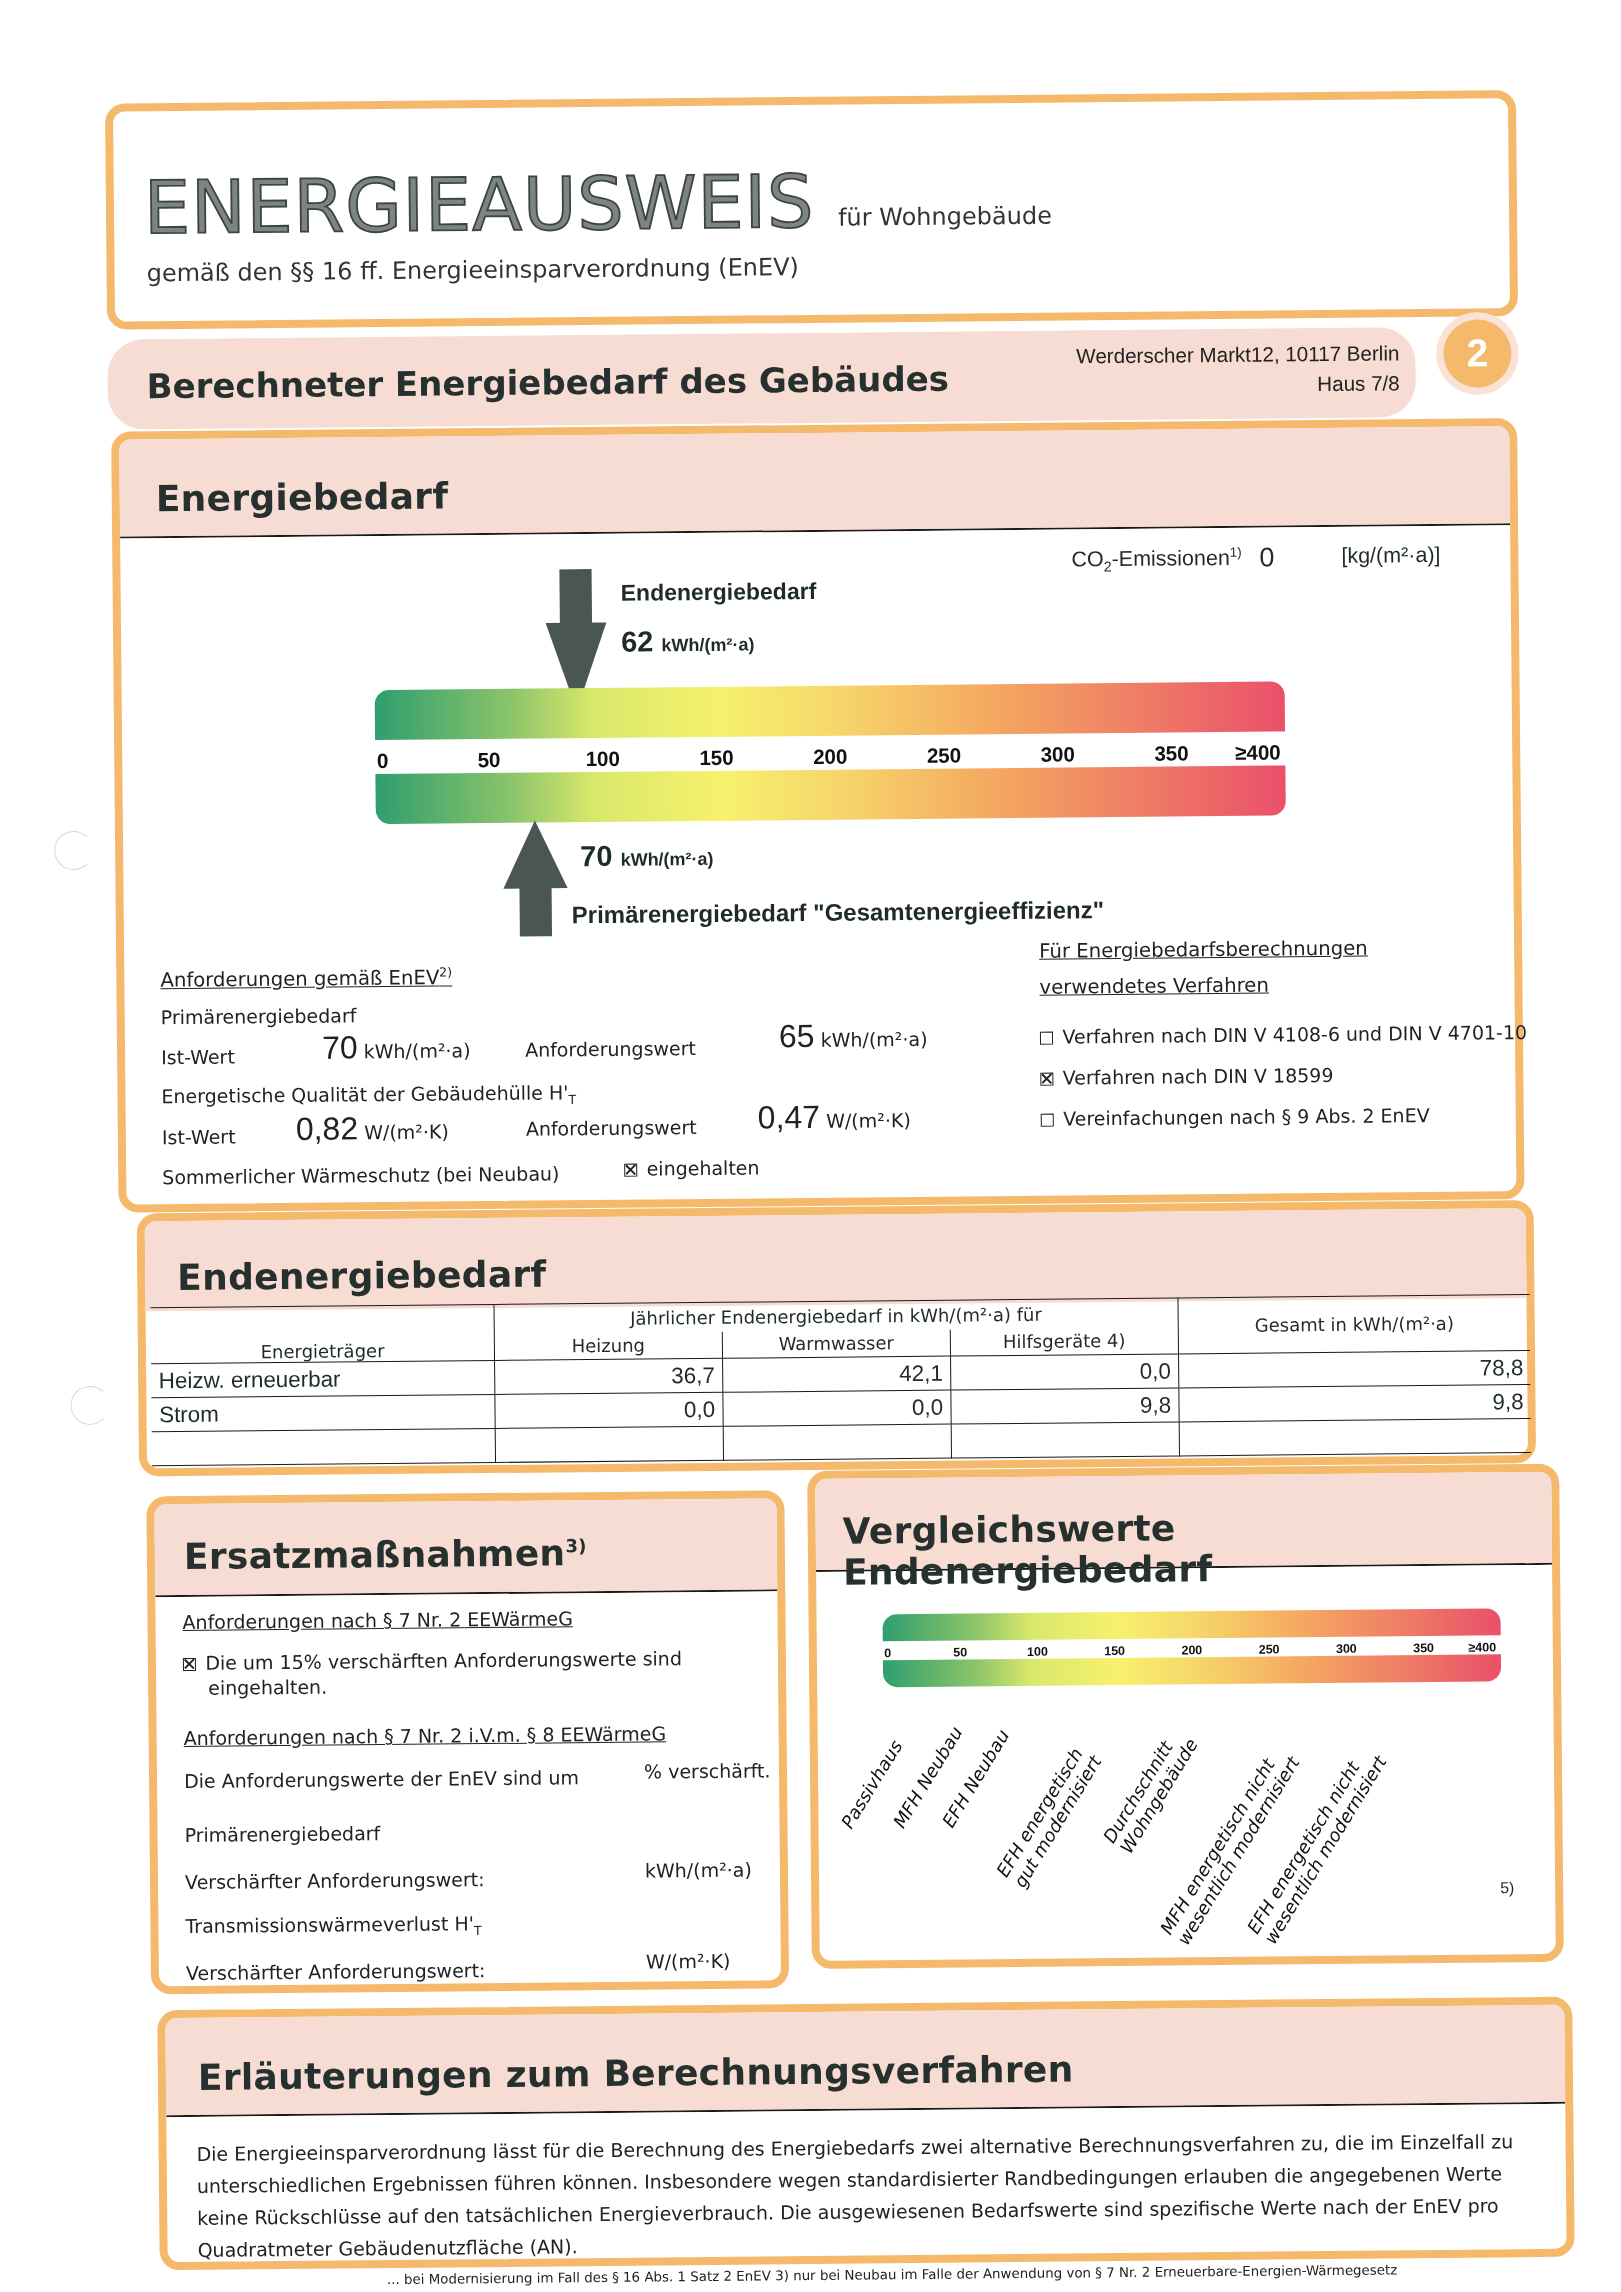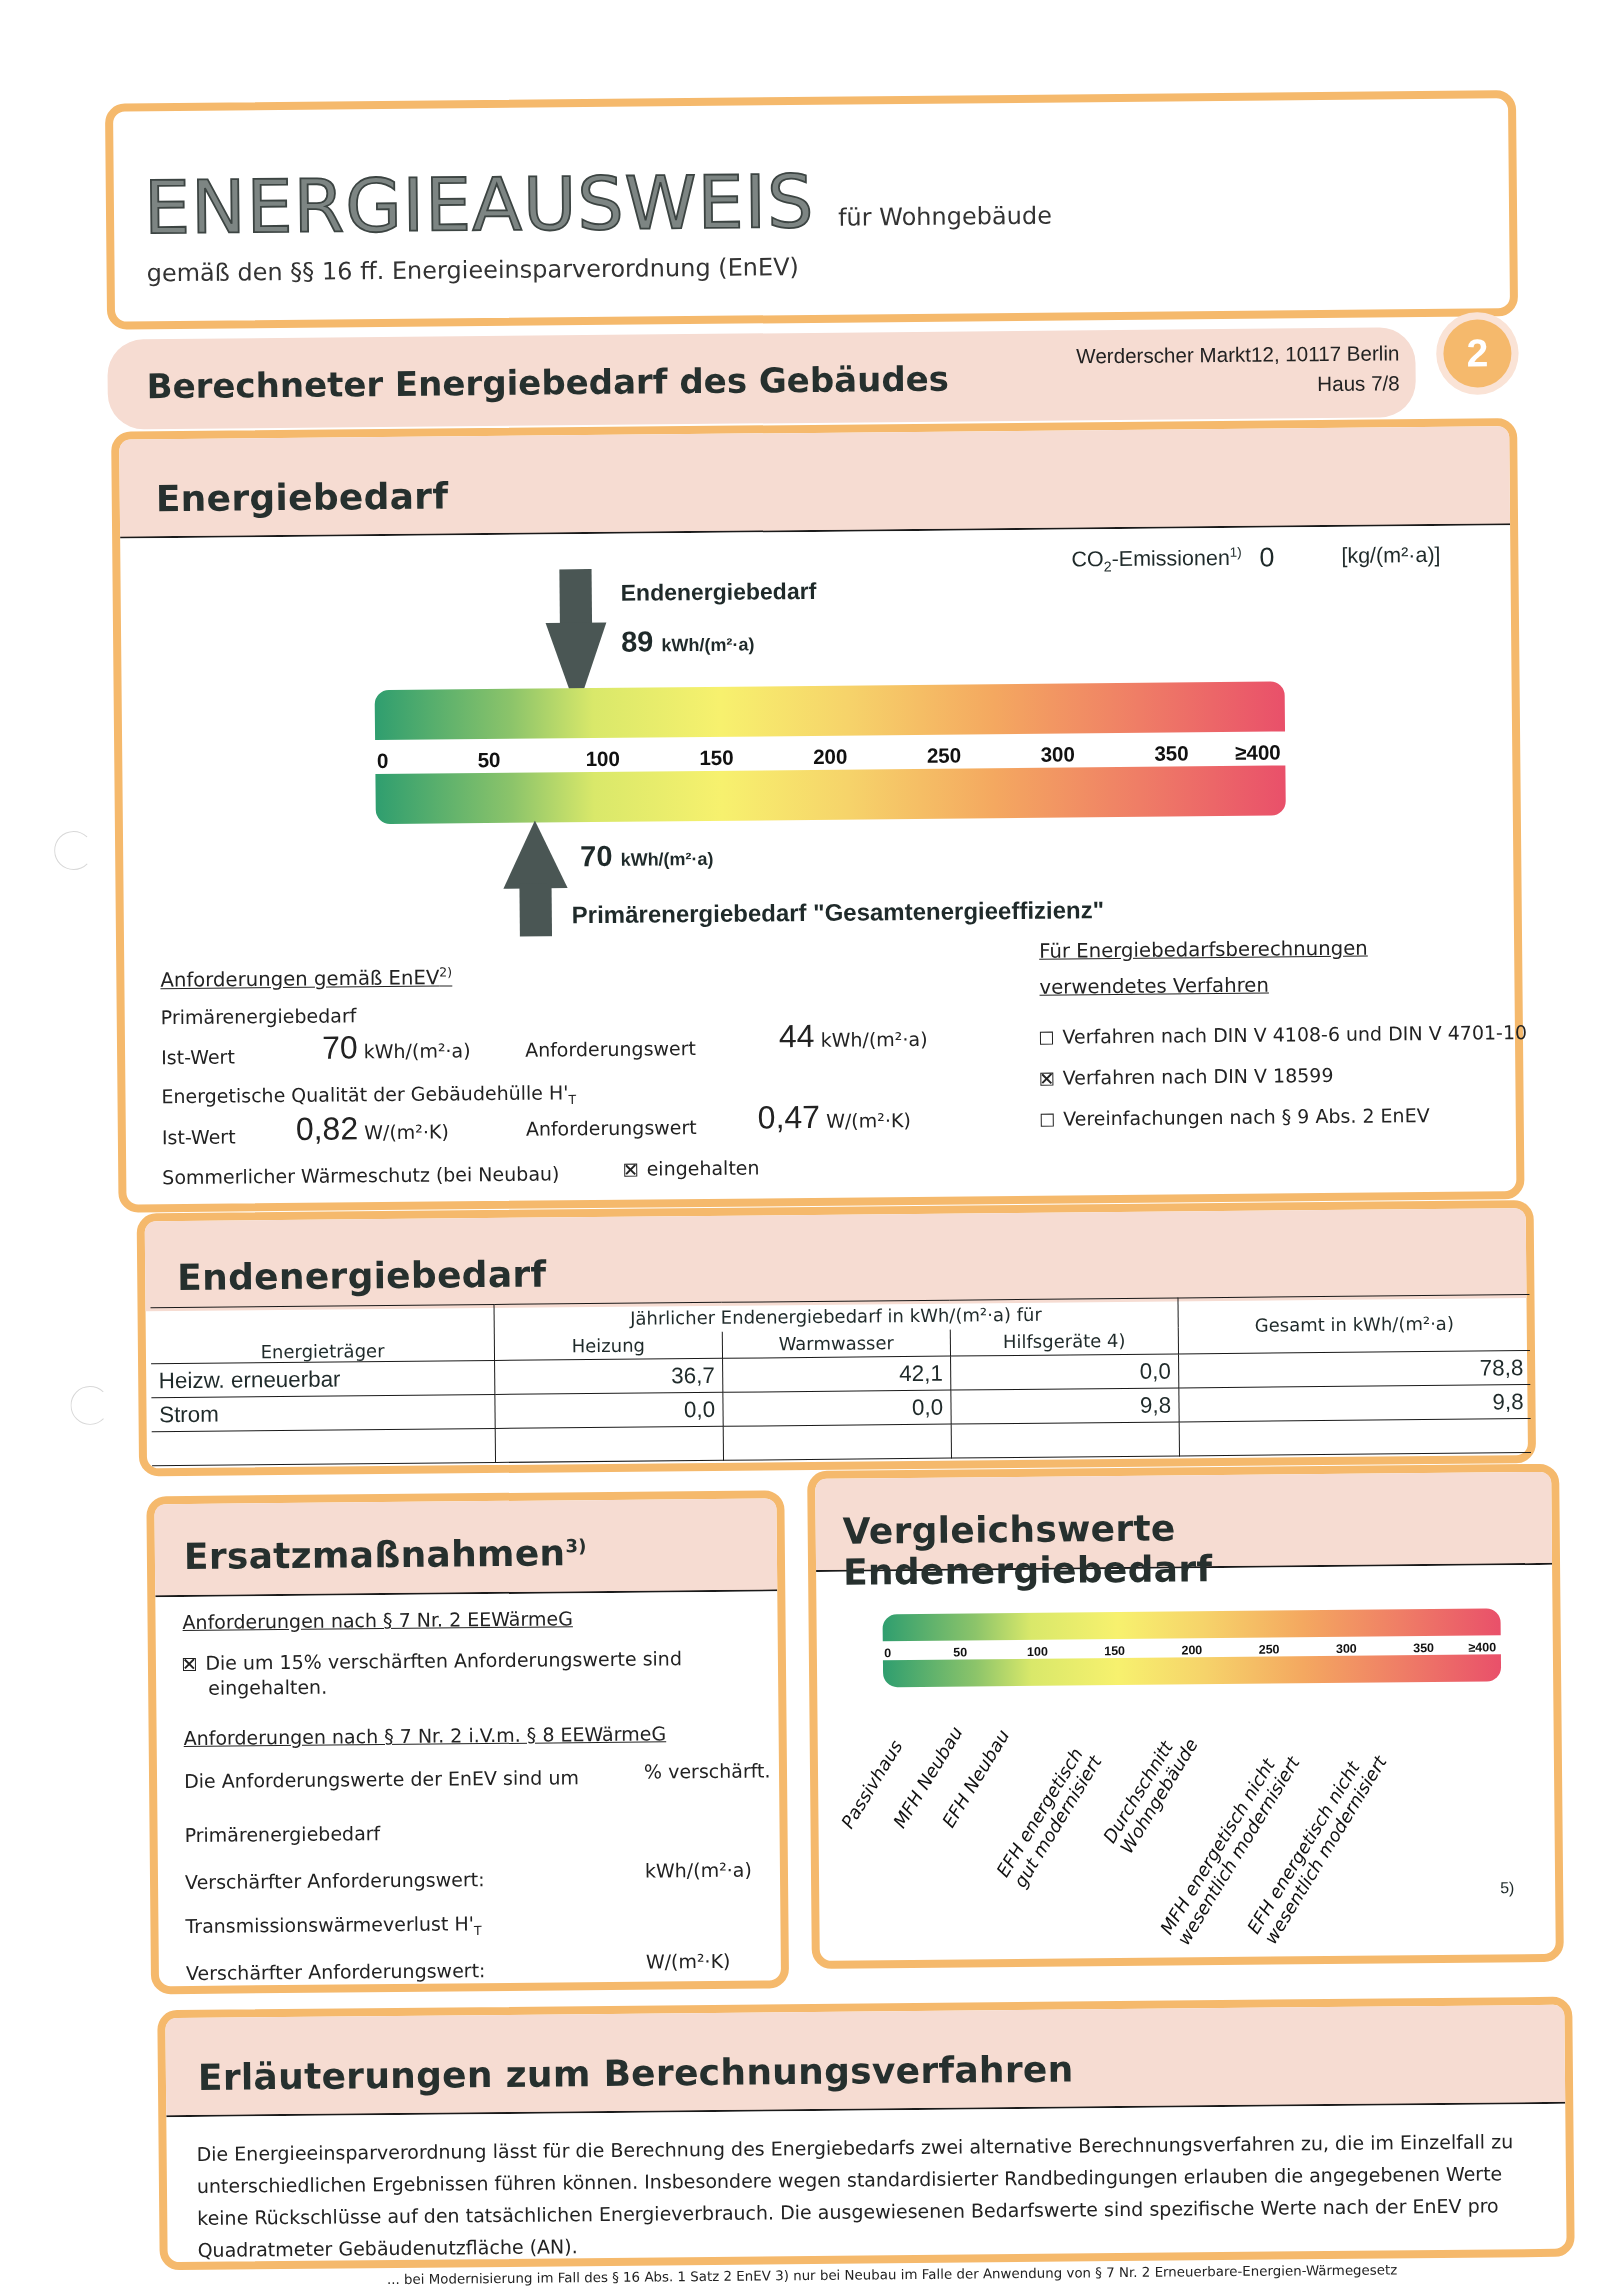--- a/index.html
+++ b/index.html
@@ -127,21 +127,21 @@
       <span class="u">[kg/(m²·a)]</span>
     </div>
 
     <div class="arrow" id="arr-end" style="left: 455px;">
       <svg width="72" height="143" style="position:absolute;left:-36px;top:0" viewBox="0 0 80 160">
         <rect x="22" y="0" width="36" height="70" fill="#4a5654"></rect>
         <polygon points="6,60 74,60 40,158" fill="#4a5654"></polygon>
       </svg>
       <div class="lbl" style="left:45px; top:10.7px; font-size:23px;">Endenergiebedarf</div>
       <div class="lbl" style="left:45px; top:57px; font-size:29px;">
-        <span>89</span>
+        <span>62</span>
         <span style="font-size:18px">kWh/(m²·a)</span>
       </div>
     </div>
 
     <div class="scale" id="scale1">
       <div class="band top"></div>
       <div class="ticks">
           <span class="tick" style="left: 0.8%;">0</span>
           <span class="tick" style="left: 12.5%;">50</span>
           <span class="tick" style="left: 25%;">100</span>
@@ -166,21 +166,21 @@
       </div>
       <div class="lbl" style="left:36px; top:81px; font-size:24px;">Primärenergiebedarf "Gesamtenergieeffizienz"</div>
     </div>
 
     <div class="req" style="left:36px; top:528px;">
       <div class="ul" style="position:absolute; top:0; white-space:nowrap;"><span>Anforderungen gemäß EnEV</span><sup style="font-size:12.5px">2)</sup></div>
       <div style="position:absolute; top:39px; white-space:nowrap;">Primärenergiebedarf</div>
       <div style="position:absolute; top:79px; white-space:nowrap;">Ist-Wert</div>
       <div style="position:absolute; left:161px; top:64px; white-space:nowrap;"><span class="big">70</span> <span class="unit">kWh/(m²·a)</span></div>
       <div style="position:absolute; left:364px; top:75px; white-space:nowrap;">Anforderungswert</div>
-      <div style="position:absolute; left:618px; top:57px; white-space:nowrap;"><span class="big">44</span> <span class="unit">kWh/(m²·a)</span></div>
+      <div style="position:absolute; left:618px; top:57px; white-space:nowrap;"><span class="big">65</span> <span class="unit">kWh/(m²·a)</span></div>
       <div style="position:absolute; top:118px; white-space:nowrap;"><span>Energetische Qualität der Gebäudehülle H'</span><sub style="font-size:12.5px">T</sub></div>
       <div style="position:absolute; top:159px; white-space:nowrap;">Ist-Wert</div>
       <div style="position:absolute; left:134px; top:145px; white-space:nowrap;"><span class="big">0,82</span> <span class="unit">W/(m²·K)</span></div>
       <div style="position:absolute; left:364px; top:154px; white-space:nowrap;">Anforderungswert</div>
       <div style="position:absolute; left:596px; top:138px; white-space:nowrap;"><span class="big">0,47</span> <span class="unit">W/(m²·K)</span></div>
       <div style="position:absolute; top:199px; white-space:nowrap;">Sommerlicher Wärmeschutz (bei Neubau)</div>
       <div style="position:absolute; left:462px; top:195px; white-space:nowrap;"><span class="cb checked"></span><span>eingehalten</span></div>
     </div>
 
     <div class="req" style="left:915px; top:509px;">

